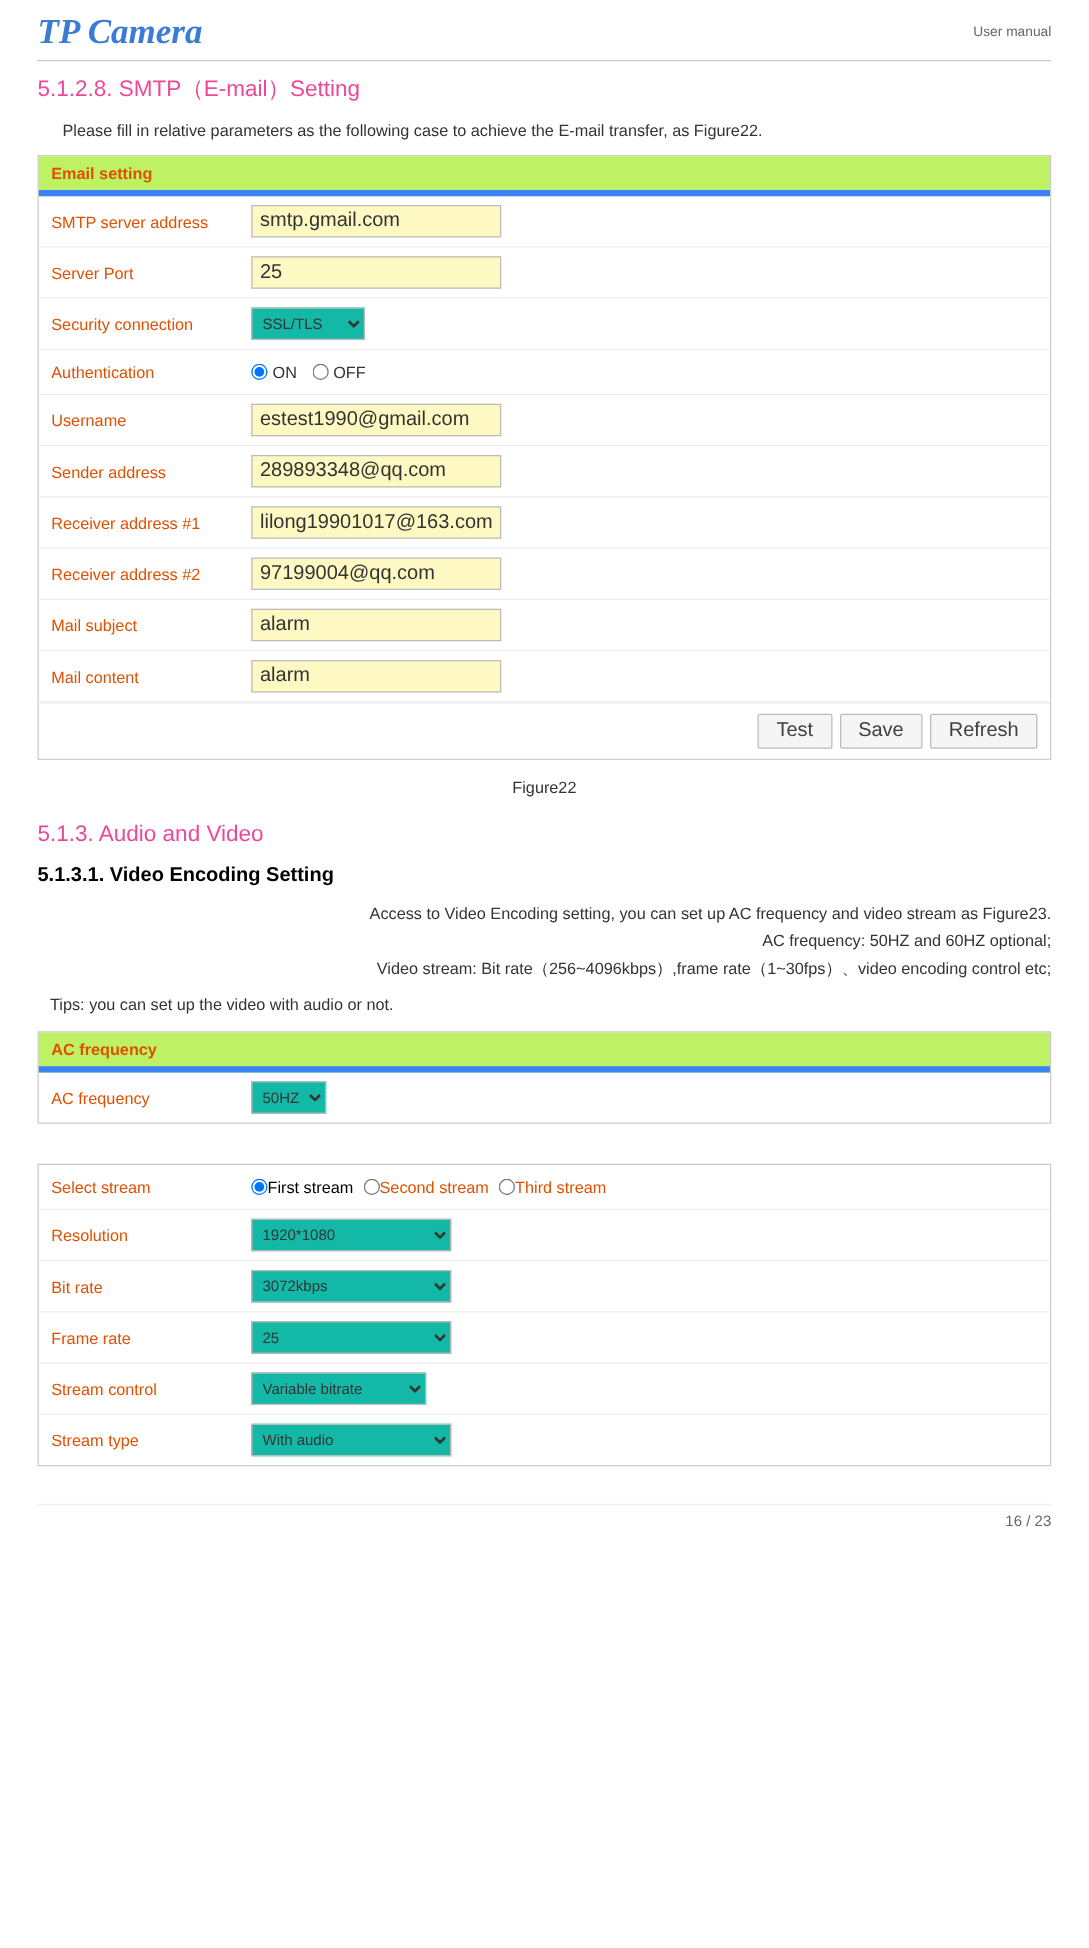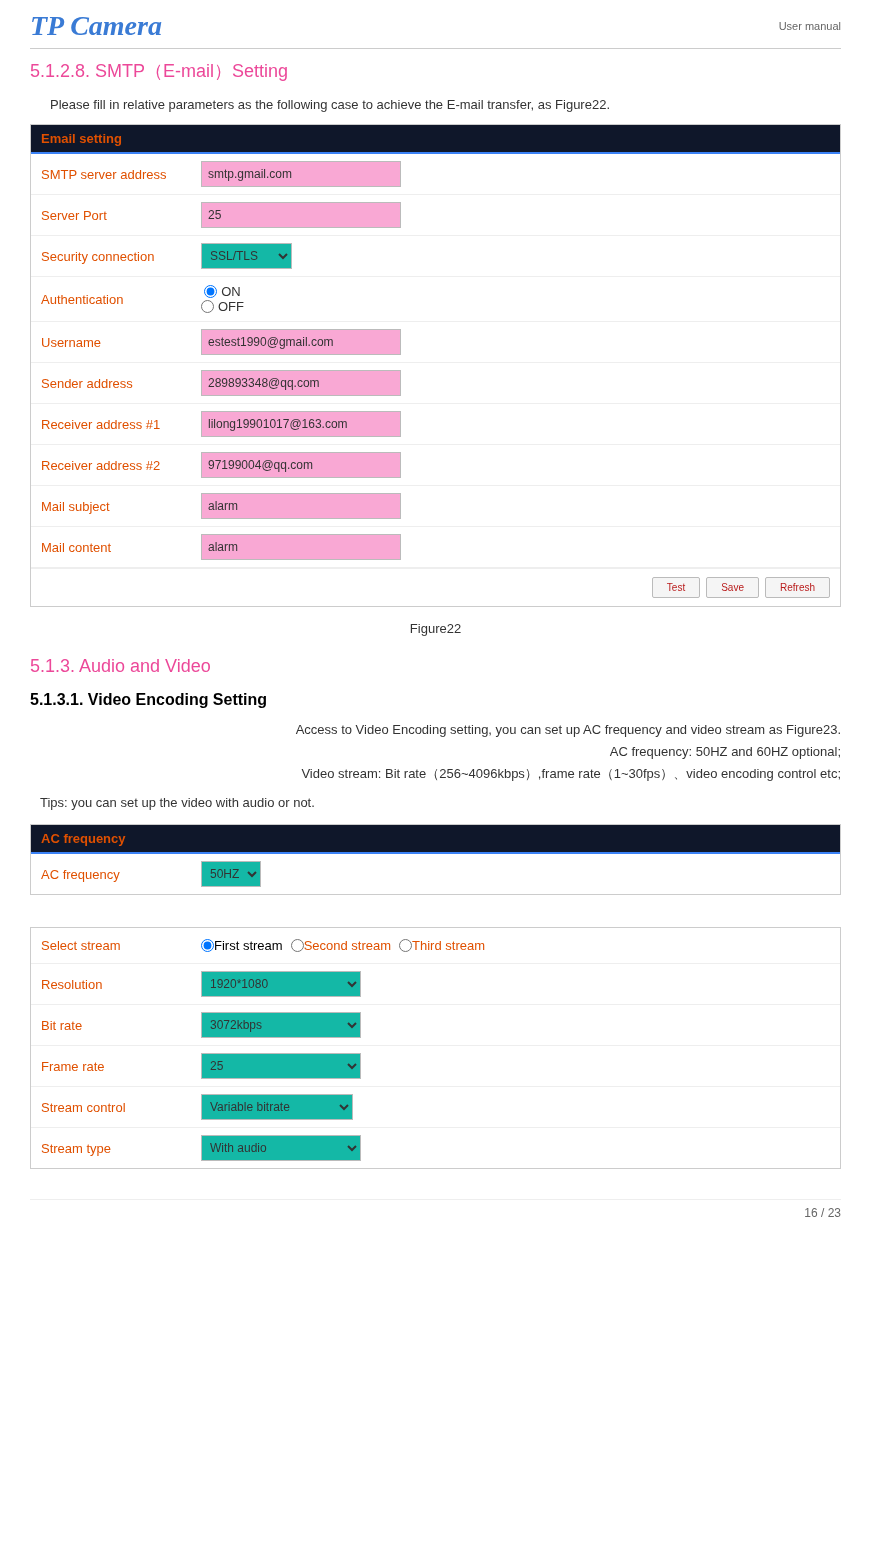--- a/index.html
+++ b/index.html
@@ -47,26 +47,26 @@
       margin-bottom: 12px;
       font-size: 13px;
       color: #333;
       padding-left: 20px;
     }
     .panel {
       border: 1px solid #ccc;
       margin-bottom: 14px;
     }
     .panel-header {
-      background: #0f172a;
+      background: #bef264;
       padding: 6px 10px;
       font-weight: bold;
       color: #e05000;
       font-size: 13px;
-      border-bottom: 2px solid #3b82f6;
+      border-bottom: 5px solid #3b82f6;
     }
     .panel-body {
       padding: 0;
     }
     .form-row {
       display: flex;
       align-items: center;
       padding: 7px 10px;
       border-bottom: 1px solid #eee;
       min-height: 36px;
@@ -76,64 +76,64 @@
     }
     .form-label {
       width: 160px;
       color: #e05000;
       font-size: 13px;
       flex-shrink: 0;
     }
     .form-control {
       border: 1px solid #bbb;
       padding: 3px 6px;
-      font-size: 12px;
+      font-size: 16px;
       height: 26px;
-      background: #f9a8d4;
+      background: #fef9c3;
       color: #333;
     }
     .form-control-text {
       width: 200px;
     }
     .form-select {
       border: 1px solid #bbb;
       padding: 3px 4px;
       font-size: 12px;
       height: 26px;
       background: #14b8a6;
       color: #333;
       cursor: pointer;
     }
     .radio-group {
       display: flex;
       align-items: center;
-      flex-direction: column;
+      gap: 12px;
     }
     .radio-group label {
       display: flex;
       align-items: center;
       gap: 4px;
       color: #333;
       font-size: 13px;
     }
     .btn-row {
       display: flex;
       justify-content: flex-end;
       padding: 8px 10px;
       gap: 6px;
       border-top: 1px solid #eee;
     }
     .btn {
       padding: 4px 14px;
-      font-size: 10px;
+      font-size: 16px;
       border: 1px solid #bbb;
       background: #f5f5f5;
       cursor: pointer;
       border-radius: 2px;
-      color: #b91c1c;
+      color: #404040;
     }
     .figure-caption {
       text-align: center;
       margin: 8px 0 20px 0;
       font-size: 13px;
       color: #333;
     }
     .section-desc {
       padding-left: 20px;
       margin-bottom: 10px;
@@ -339,21 +339,21 @@
       <select class="form-select" style="width:160px;">
         <option>25</option>
         <option>15</option>
         <option>10</option>
         <option>5</option>
       </select>
     </div>
 
     <div class="form-row">
       <div class="form-label" style="color:#e05000;">Stream control</div>
-      <select class="form-select" style="width:152px;">
+      <select class="form-select" style="width:140px;">
         <option>Variable bitrate</option>
         <option>Constant bitrate</option>
       </select>
     </div>
 
     <div class="form-row">
       <div class="form-label" style="color:#e05000;">Stream type</div>
       <select class="form-select" style="width:160px;">
         <option>With audio</option>
         <option>Without audio</option>

